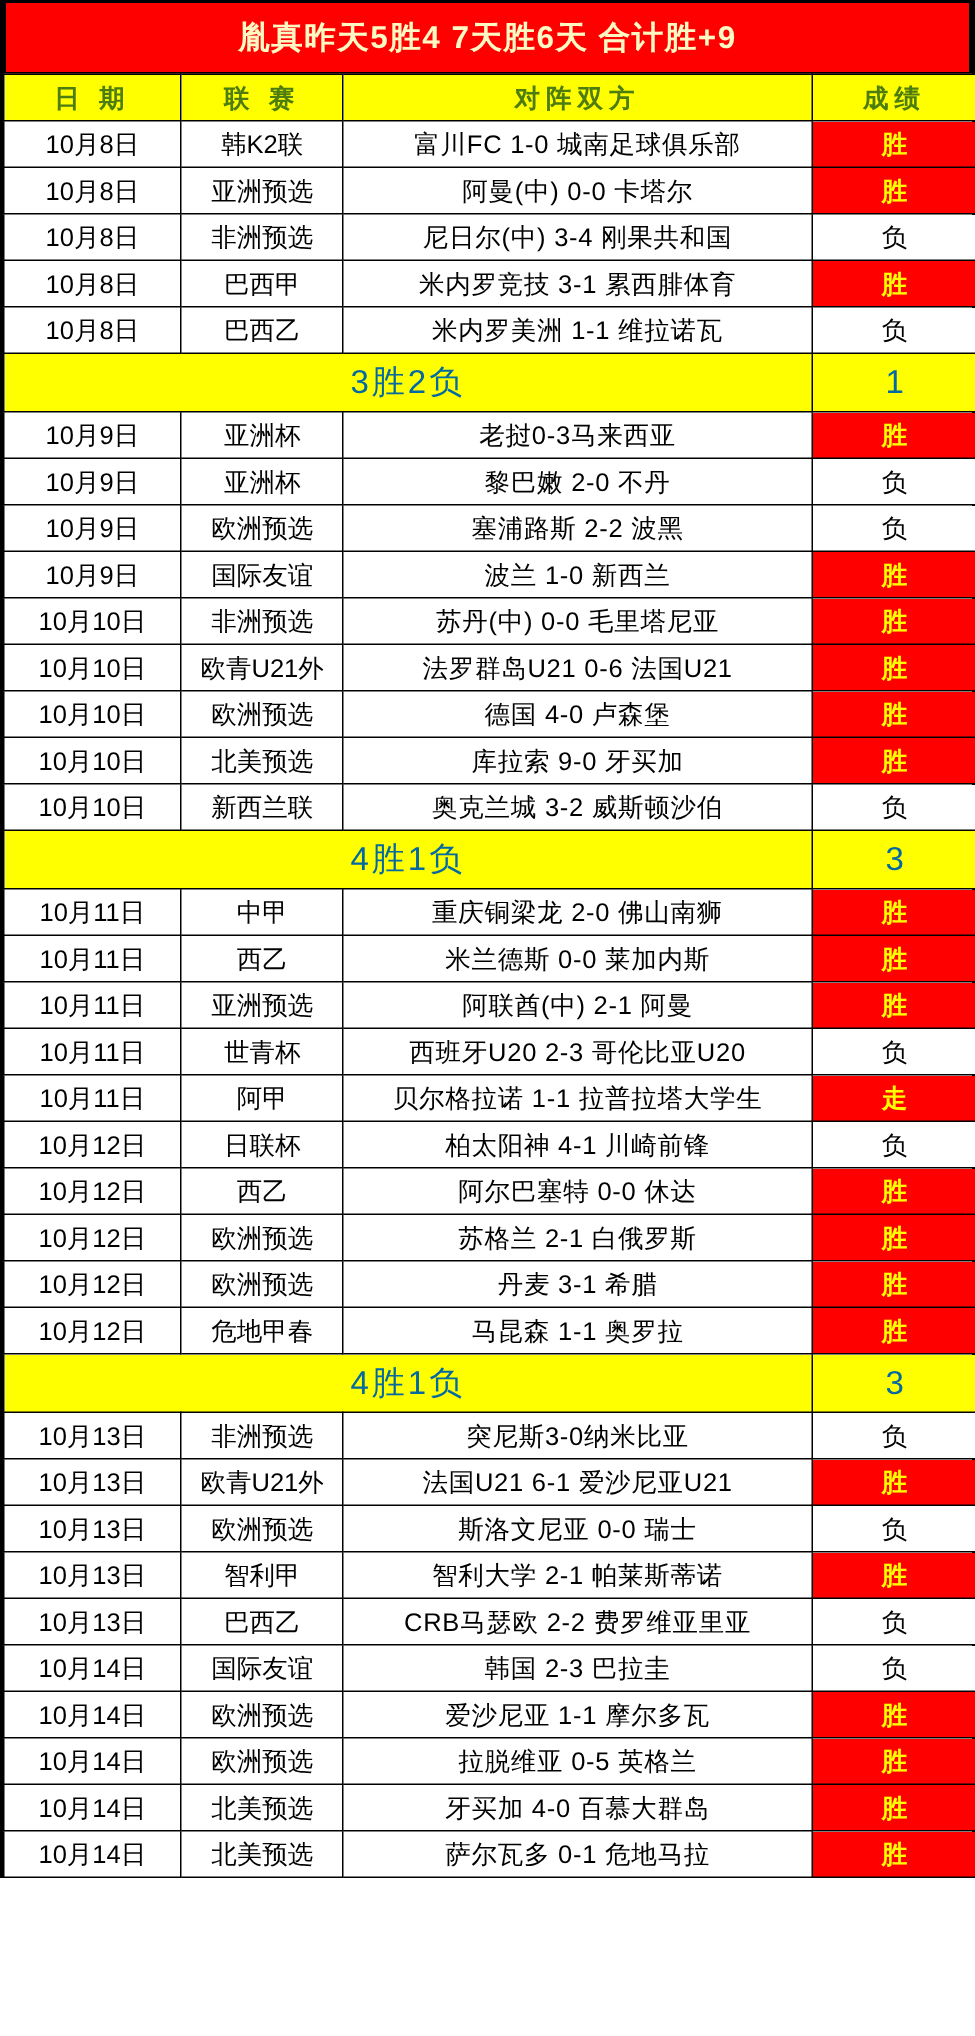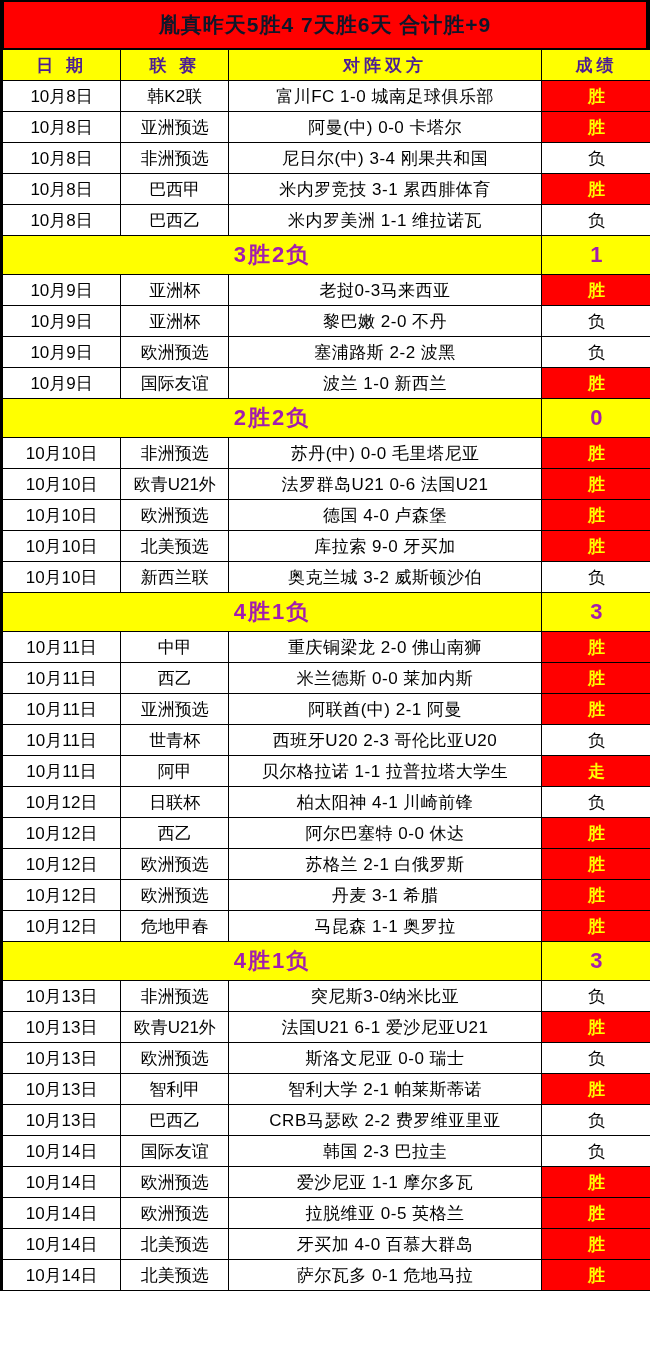--- a/index.html
+++ b/index.html
@@ -13,21 +13,21 @@
   }
   .sheet {
     width: 650px;
     box-sizing: border-box;
     border: 2px solid #000;
     border-top: none;
     border-bottom: none;
   }
   .title-bar {
     background: #ff0000;
-    color: #0f172a;
+    color: #fef9c3;
     font-weight: bold;
     font-size: 21px;
     text-align: center;
     padding: 9px 0 9px 0;
     letter-spacing: 1px;
     border: 2px solid #000;
     border-bottom: 1px solid #000;
     box-sizing: border-box;
   }
   table.grid {
@@ -45,21 +45,21 @@
     white-space: nowrap;
     overflow: hidden;
   }
   col.c-date { width: 118px; }
   col.c-league { width: 108px; }
   col.c-match { width: 312px; }
   col.c-result { width: 110px; }
 
   .hdr td {
     background: #ffff00;
-    color: #4c1d95;
+    color: #4d7c0f;
     font-weight: bold;
     font-size: 21px;
     height: 34px;
     letter-spacing: 4px;
   }
   .cell-date { font-size: 16px; }
   .cell-league { font-size: 17px; }
   .cell-match { font-size: 18px; letter-spacing: 0.5px; }
   .cell-result { font-size: 17px; }
 
@@ -73,22 +73,22 @@
     color: #000000;
   }
   td.res-draw {
     background: #ff0000;
     color: #ffff00;
     font-weight: bold;
   }
 
   tr.summary td {
     background: #ffff00;
-    color: #a21caf;
-    font-weight: bold;
+    color: #0369a1;
+    font-weight: normal;
     height: 38px;
   }
   tr.summary td.sum-label {
     font-size: 22px;
     letter-spacing: 2px;
   }
   tr.summary td.sum-score {
     font-size: 22px;
   }
 </style>
@@ -164,24 +164,20 @@
           <td class="cell-league">欧洲预选</td>
           <td class="cell-match">塞浦路斯  2-2  波黑</td>
           <td class="cell-result res-loss">负</td>
         </tr>
         <tr>
           <td class="cell-date">10月9日</td>
           <td class="cell-league">国际友谊</td>
           <td class="cell-match">波兰  1-0  新西兰</td>
           <td class="cell-result res-win">胜</td>
         </tr>
-        <tr class="summary">
-          <td class="sum-label" colspan="3">2胜2负</td>
-          <td class="sum-score">0</td>
-        </tr>
         <tr>
           <td class="cell-date">10月10日</td>
           <td class="cell-league">非洲预选</td>
           <td class="cell-match">苏丹(中)  0-0  毛里塔尼亚</td>
           <td class="cell-result res-win">胜</td>
         </tr>
         <tr>
           <td class="cell-date">10月10日</td>
           <td class="cell-league">欧青U21外</td>
           <td class="cell-match">法罗群岛U21  0-6  法国U21</td>

